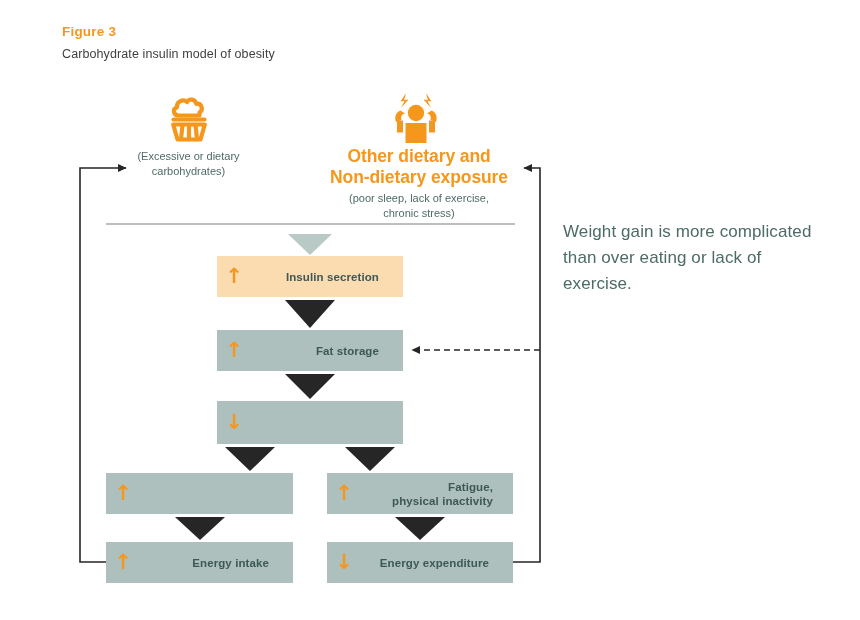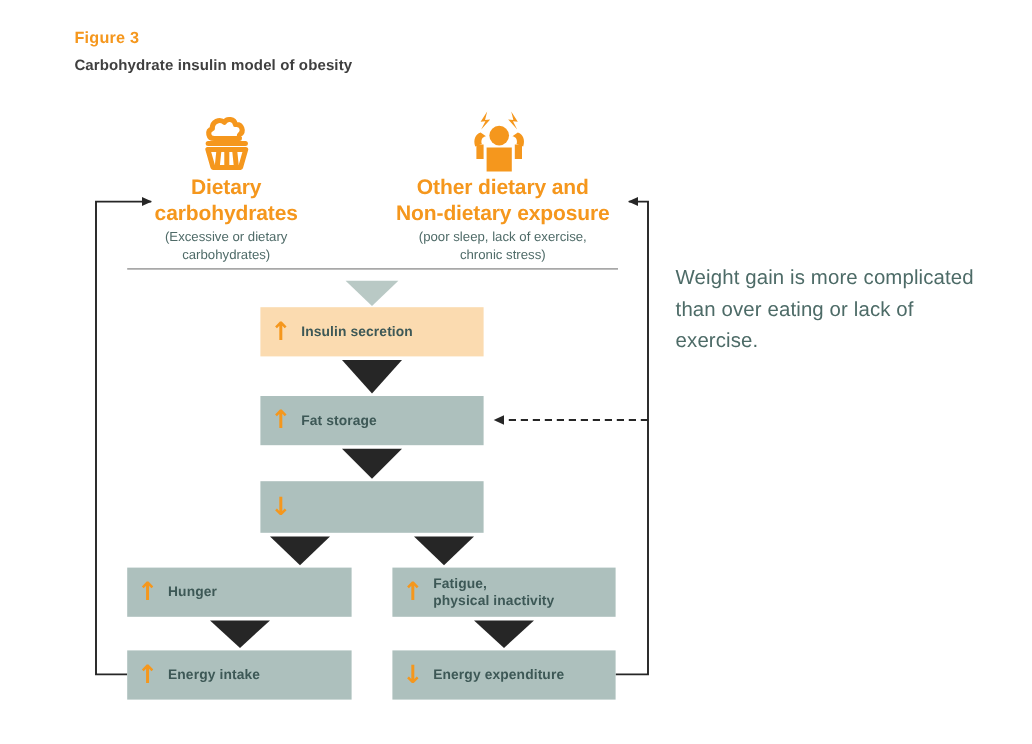--- a/index.html
+++ b/index.html
@@ -24,21 +24,21 @@
     font-size: 13.5px;
     font-weight: bold;
     color: #F5971D;
     letter-spacing: 0.2px;
   }
   #figure-title {
     position: absolute;
     left: 62px;
     top: 47px;
     font-size: 12.5px;
-    font-weight: bold;
+    font-weight: normal;
     color: #3f3f3f;
     letter-spacing: 0.1px;
   }
 
   
   #diagram {
     position: absolute;
     left: 0;
     top: 0;
     width: 860px;
@@ -94,21 +94,21 @@
     width: 34px;
     text-align: center;
     font-size: 21px;
     line-height: 1;
     color: #F5971D;
     font-weight: bold;
     font-family: "DejaVu Sans", sans-serif;
   }
   .box-label {
     flex: 1 1 auto;
-    text-align: left;
+    text-align: right;
     font-size: 11.5px;
     font-weight: bold;
     color: #3d5856;
     line-height: 14px;
     padding-right: 24px;
     letter-spacing: 0.1px;
     white-space: pre-line;
   }
 
   #box-insulin    { left: 217px; top: 256px; width: 186px; height: 41px; }
@@ -197,22 +197,20 @@
         <path d="M44.5,18.5 C49,20 50.8,25 49,30 L43.5,28 C44.5,24.5 43,22 40,21.5 Z"></path>
         <path d="M10,28.5 L16,28.5 L16,40.5 L10,40.5 Z"></path>
         <path d="M42,28.5 L48,28.5 L48,40.5 L42,40.5 Z"></path>
 
         <path d="M18.5,31 L39.5,31 L39.5,51 L18.5,51 Z"></path>
       </g>
     </svg>
   </span>
 
   <div class="source-head" id="source-carbs">
-    <div class="source-title" style="white-space: pre-line;">Dietary
-carbohydrates</div>
     <div class="source-sub" style="white-space: pre-line;">(Excessive or dietary
 carbohydrates)</div>
   </div>
 
   <div class="source-head" id="source-other">
     <div class="source-title" style="white-space: pre-line;">Other dietary and
 Non-dietary exposure</div>
     <div class="source-sub" style="white-space: pre-line;">(poor sleep, lack of exercise,
 chronic stress)</div>
   </div>
@@ -226,21 +224,20 @@
     <span class="box-arrow">↑</span>
     <span class="box-label" style="white-space: pre-line;">Fat storage</span>
   </div>
 
   <div class="flow-box" id="box-fuels">
     <span class="box-arrow">↓</span>
   </div>
 
   <div class="flow-box" id="box-hunger">
     <span class="box-arrow">↑</span>
-    <span class="box-label" style="white-space: pre-line;">Hunger</span>
   </div>
 
   <div class="flow-box" id="box-fatigue">
     <span class="box-arrow">↑</span>
     <span class="box-label" style="white-space: pre-line;">Fatigue,
 physical inactivity</span>
   </div>
 
   <div class="flow-box" id="box-intake">
     <span class="box-arrow">↑</span>

